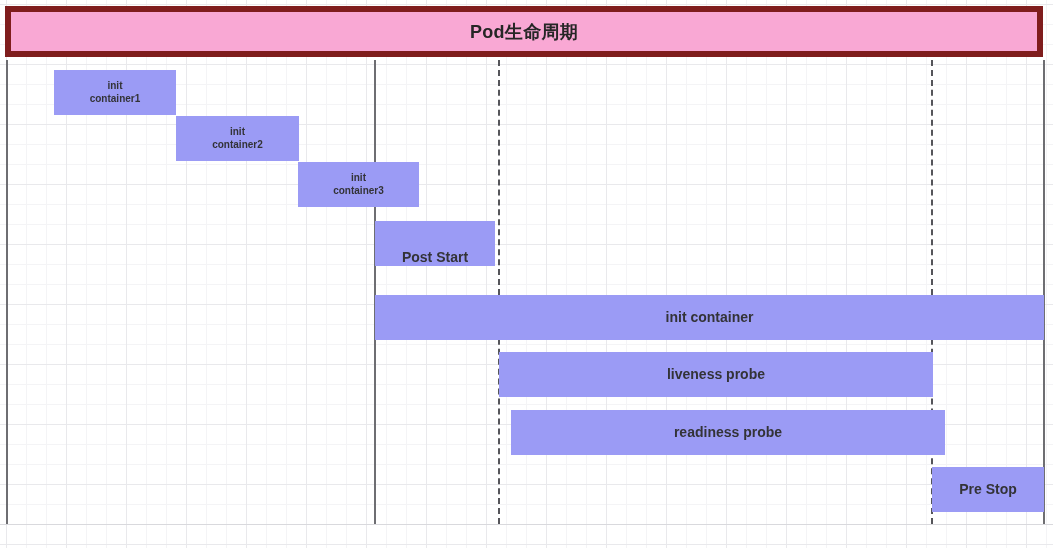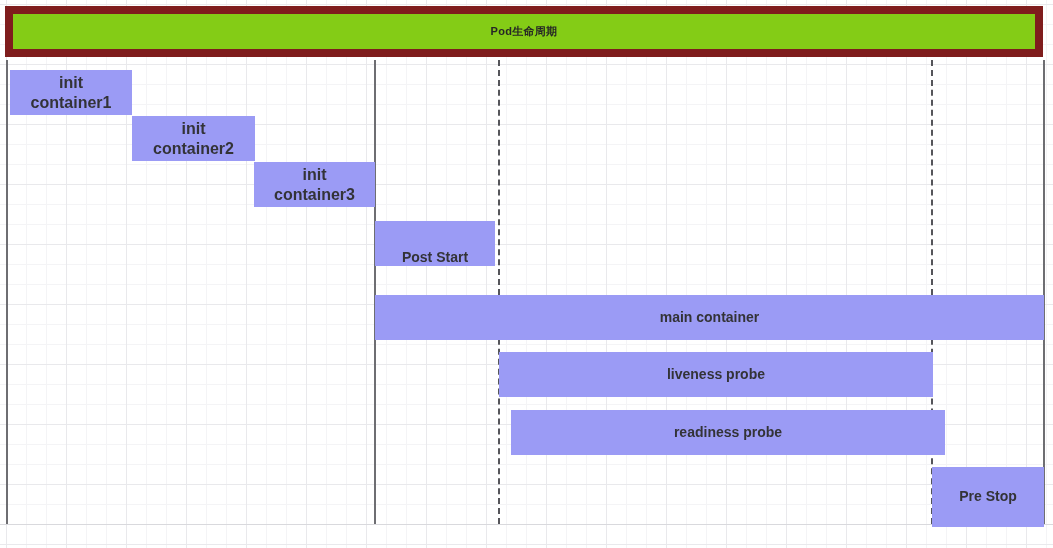--- a/index.html
+++ b/index.html
@@ -41,27 +41,27 @@
   }
 
   
   .title-bar {
     position: absolute;
     left: 5px;
     top: 6px;
     width: 1038px;
     height: 51px;
     box-sizing: border-box;
-    background: #84cc16;
-    border: 8px solid #7f1d1d;
+    background: #f9a8d4;
+    border: 6px solid #7f1d1d;
     display: flex;
     align-items: center;
     justify-content: center;
     color: #262626;
-    font-size: 11px;
+    font-size: 18px;
     font-weight: bold;
     letter-spacing: 0.3px;
   }
 
   
   .vline {
     position: absolute;
     width: 0;
     border-left: 2px solid #6e6e72;
   }
@@ -83,21 +83,21 @@
     display: flex;
     align-items: center;
     justify-content: center;
     text-align: center;
     color: #333337;
     font-size: 14px;
     font-weight: bold;
     line-height: 1.25;
     box-sizing: border-box;
   }
-  .bar.two-line { font-size: 16px; }
+  .bar.two-line { font-size: 10px; margin-left: 44px; }
 </style>
 </head>
 <body>
 
 <div id="diagram">
 
   <div class="grid-layer"></div>
 
   <div class="title-bar">
     <span>Pod生命周期</span>
@@ -130,28 +130,28 @@
       <span>init</span><br>
       <span>container3</span>
     </span>
   </div>
 
   <div class="bar" style="left:375px; top:221px; width:120px; height:45px;align-items:flex-end;">
     <span>Post Start</span>
   </div>
 
   <div class="bar" style="left:375px; top:295px; width:669px; height:45px;">
-    <span>main container</span>
+    <span>init container</span>
   </div>
 
   <div class="bar" style="left:499px; top:352px; width:434px; height:45px;">
     <span>liveness probe</span>
   </div>
 
   <div class="bar" style="left:499px; top:410px; width:434px; height:45px;margin-left:12px;">
     <span>readiness probe</span>
   </div>
 
-  <div class="bar" style="left:932px; top:467px; width:112px; height:60px;">
+  <div class="bar" style="left:932px; top:467px; width:112px; height:45px;">
     <span>Pre Stop</span>
   </div>
 
 </div>
 
 </body></html>

